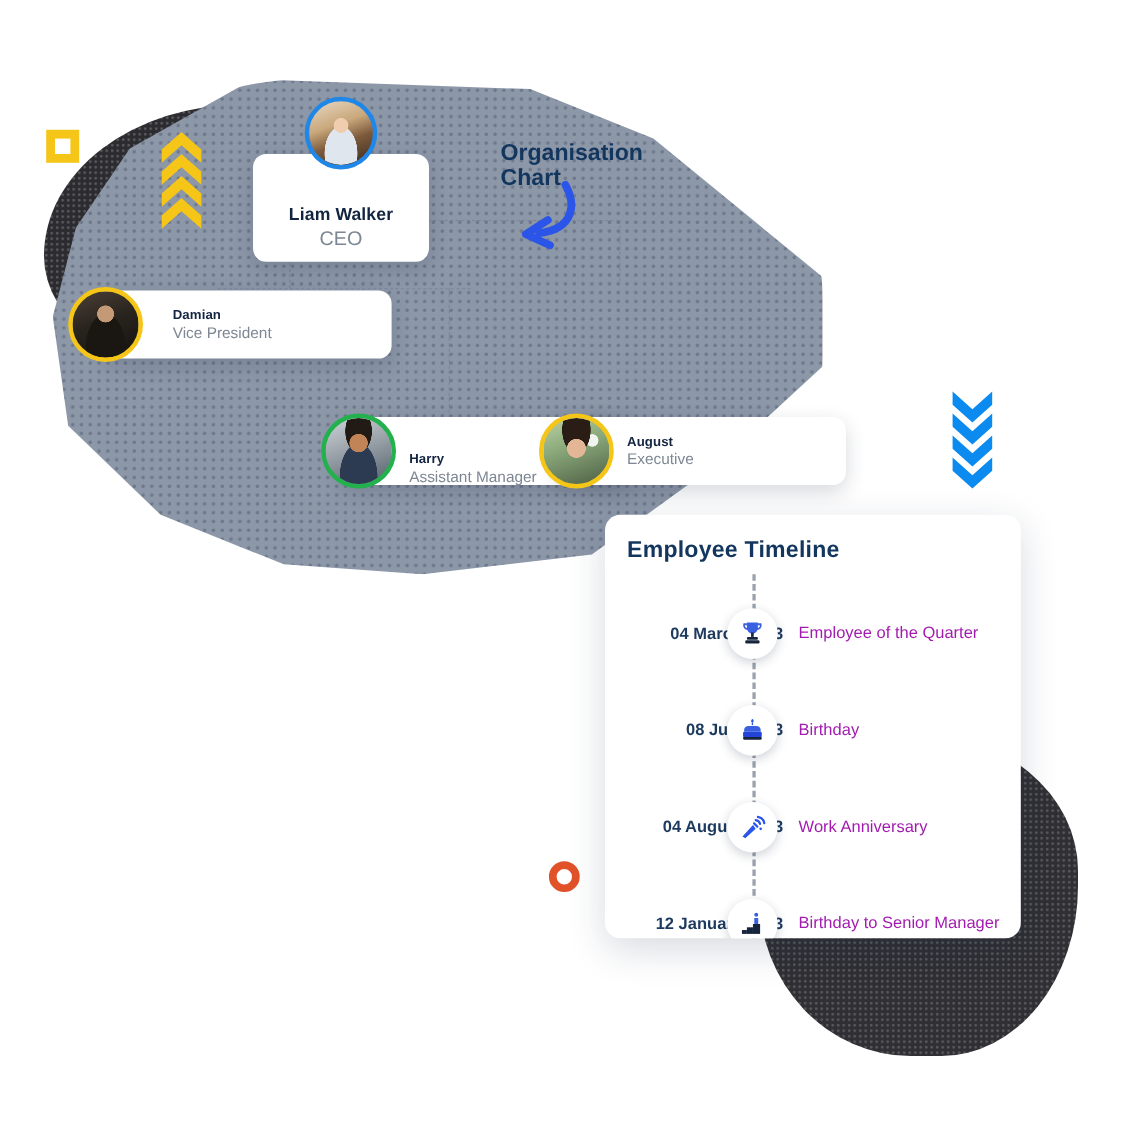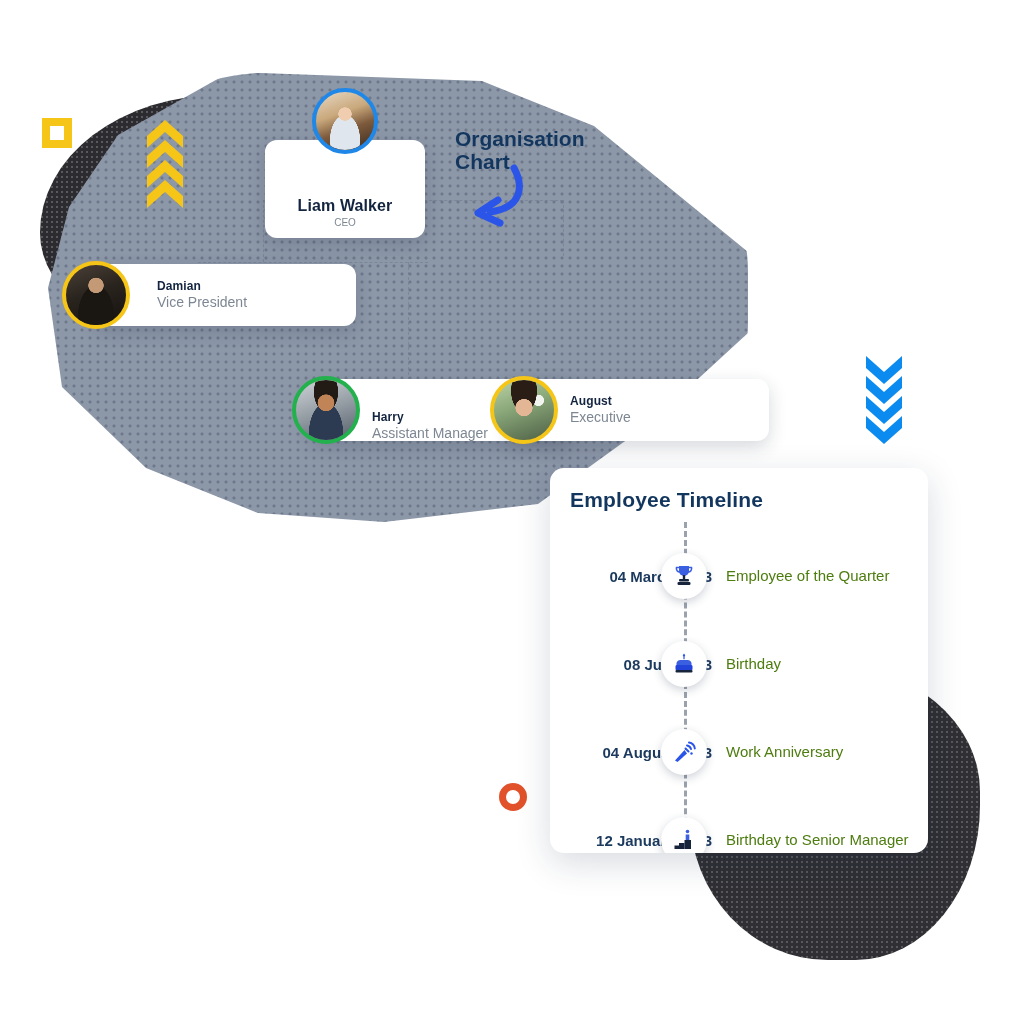--- a/index.html
+++ b/index.html
@@ -49,38 +49,38 @@
   .conn{position:absolute;border-color:rgba(110,120,140,.55);}
   .conn.v{border-left:1.5px dashed rgba(110,120,140,.55);}
   .conn.h{border-top:1.5px dashed rgba(110,120,140,.55);}
 
   
   .card{
     position:absolute;background:#ffffff;border-radius:12px;
     box-shadow:0 6px 18px rgba(30,40,60,.18);
   }
   .card-v{width:160px;height:88px;display:flex;flex-direction:column;
-    align-items:center;justify-content:flex-end;padding-bottom:10px;margin-left:35px;}
+    align-items:center;justify-content:flex-end;padding-bottom:10px;}
   .card-h{height:62px;display:flex;align-items:center;padding-left:62px;padding-right:16px;}
 
   .avatar{
     border-radius:50%;background-size:cover;background-position:center;
     box-sizing:border-box;overflow:hidden;position:relative;
   }
   .avatar i{position:absolute;inset:0;display:block;border-radius:50%;}
 
   .name{font-weight:bold;color:#12243f;letter-spacing:.1px;}
   .role{color:#7d8793;}
 
   
   #card-ceo{left:230px;top:140px;}
   #card-ceo .avatar{position:absolute;left:50%;top:-52px;transform:translateX(-50%);
     width:66px;height:66px;border:4px solid #1f87e8;}
   #card-ceo .name{font-size:16px;}
-  #card-ceo .role{font-size:10px;margin-top:2px;}
+  #card-ceo .role{font-size:18px;margin-top:2px;}
 
   
   #card-vp{left:95px;top:264px;width:183px;}
   #card-vp .avatar{position:absolute;left:-33px;top:-3px;width:68px;height:68px;border:4px solid #f5c518;}
   #card-ethan{left:310px;top:264px;width:183px;}
   #card-ethan .avatar{position:absolute;left:-18px;top:-3px;width:68px;height:68px;border:4px solid #3a5fe0;}
   #card-harry{left:310px;top:379px;width:183px;align-items:flex-end;}
   #card-harry .avatar{position:absolute;left:-18px;top:-3px;width:68px;height:68px;border:4px solid #22b14c;}
   #card-camilla{left:508px;top:379px;width:183px;}
   #card-camilla .avatar{position:absolute;left:-18px;top:-3px;width:68px;height:68px;border:4px solid #f5c518;}
@@ -152,21 +152,21 @@
     font-size:15px;font-weight:bold;color:#1c3a5e;white-space:nowrap;
   }
   .tl-dot{
     position:absolute;left:50%;margin-left:-78px;top:50%;transform:translateY(-50%);
     width:46px;height:46px;border-radius:50%;background:#fff;
     box-shadow:0 3px 10px rgba(30,45,75,.22);
     display:flex;align-items:center;justify-content:center;
   }
   .tl-label{
     position:absolute;left:calc(50% - 13px);top:50%;transform:translateY(-50%);
-    font-size:15px;color:#4d7c0f;line-height:1.2;width:190px;
+    font-size:15px;color:#a21caf;line-height:1.2;width:190px;
   }
 </style>
 </head>
 <body>
 
 <div class="stage">
 
   <div class="blob-dark-top"></div>
   <div class="blob-dark-bottom"></div>
   <div class="blob-grey"></div>

